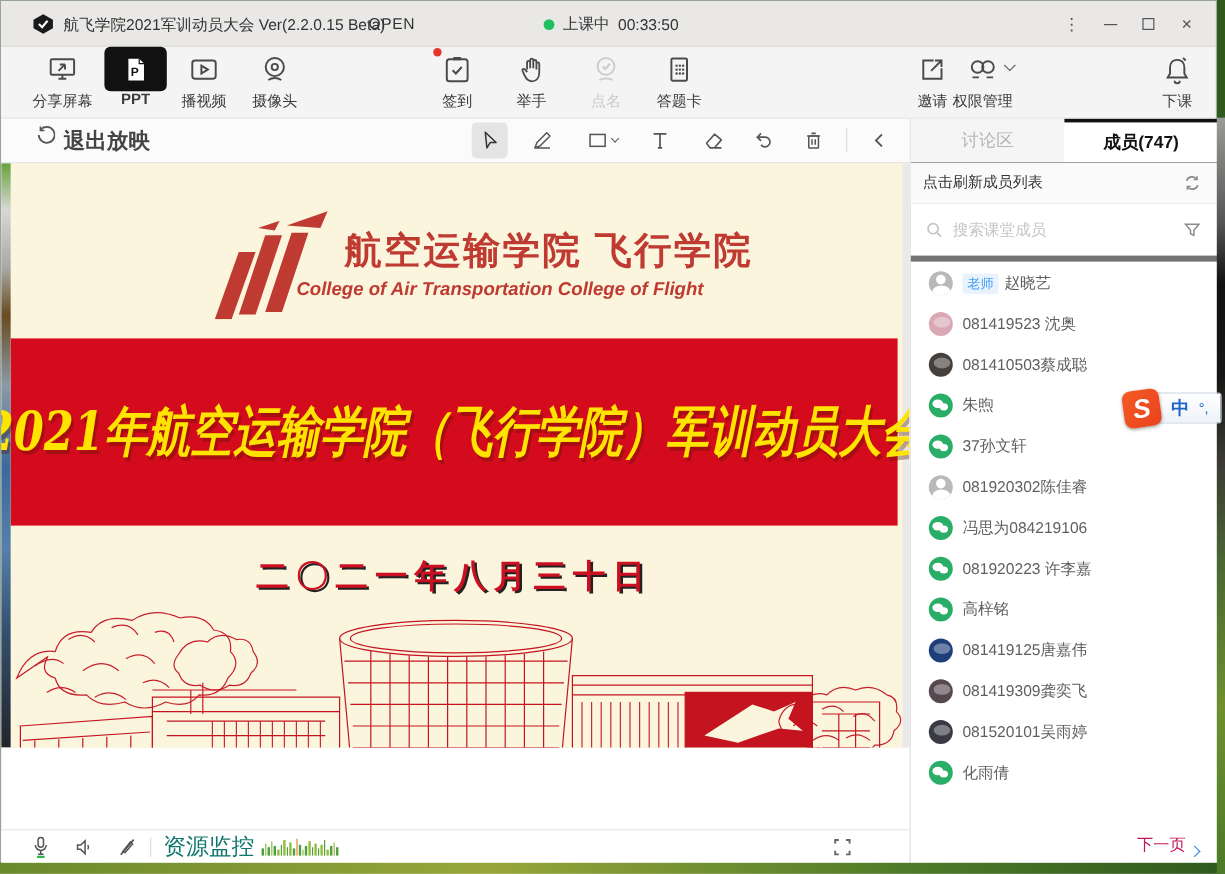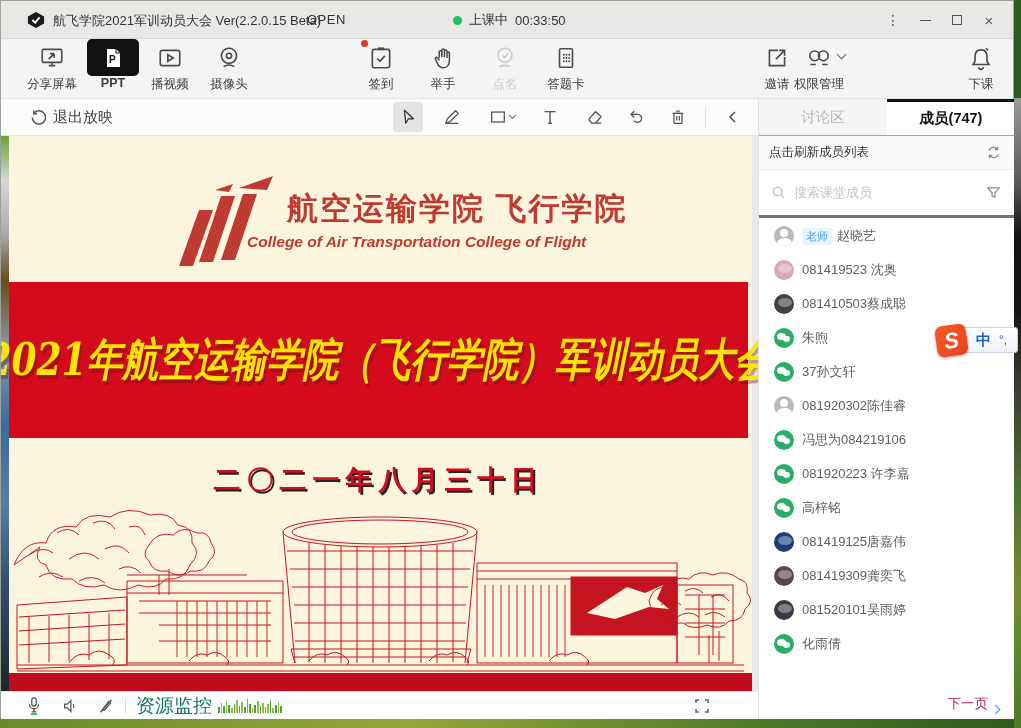--- a/index.html
+++ b/index.html
@@ -35,29 +35,29 @@
   .tb-item.disabled .tb-label { color:#c9c9c9; }
   .tb-ppt-box { position:absolute; left:-11px; top:-4px; width:52px; height:37px; background:#111;
                 border-radius:5px; display:flex; align-items:center; justify-content:center; }
   .red-dot { position:absolute; left:-5px; top:-3px; width:7px; height:7px; border-radius:50%; background:#e5352b; }
   .chev { display:inline-block; width:7px; height:7px; border-right:1.4px solid #666; border-bottom:1.4px solid #666;
           transform:rotate(45deg); margin-left:3px; margin-top:-4px; }
 
   
   .pptbar { position:absolute; left:0; top:98px; width:757px; height:37px; background:#fbfbfb;
             border-bottom:1px solid #e6e6e6; display:flex; align-items:center; }
-  .exit-btn { display:flex; align-items:flex-end; gap:7px; margin-left:28px; font-size:15px; color:#444; cursor:pointer; }
+  .exit-btn { display:flex; align-items:flex-start; gap:7px; margin-left:28px; font-size:18px; color:#444; cursor:pointer;font-weight:bold; }
   .tools { position:absolute; left:392px; display:flex; align-items:center; gap:4px; }
   .tool-btn { width:30px; height:30px; display:flex; align-items:center; justify-content:center;
               border-radius:4px; cursor:pointer; position:relative; }
   .tool-btn.selected { background:#e4e4e4; }
   .tool-sep { width:1px; height:20px; background:#ddd; margin:0 8px; }
 
   
-  .stage { position:absolute; left:0; top:135px; width:757px; height:555px; background:#e9e9e9; overflow:hidden; }
+  .stage { position:absolute; left:0; top:135px; width:757px; height:487px; background:#e9e9e9; overflow:hidden; }
   .desk-sliver { position:absolute; left:0; top:0; width:8px; height:100%;
      background:linear-gradient(180deg,#67a33b 0%,#d8d8d4 8%,#a7a8a4 18%,#6b4a1e 26%,#8a9aa8 38%,#3a6a9c 52%,#5580a8 66%,#33506e 80%,#23242c 100%); }
   .slide { position:absolute; left:8px; top:0; width:743px; height:555px; background:#fcf5dd; }
   .slide-logo { position:absolute; left:160px; top:38px; width:110px; height:92px; }
   .org-cn { position:absolute; left:278px; top:52px; font-size:31px; font-weight:bold; color:#bf3a31;
             letter-spacing:2px; white-space:nowrap; }
   .org-en { position:absolute; left:238px; top:97px; font-size:15.5px; font-weight:bold; font-style:italic;
             color:#bf3a31; white-space:nowrap; }
   .banner { position:absolute; left:0; top:146px; width:739px; height:156px; background:#d40b1d;
             display:flex; align-items:center; justify-content:center; }
@@ -81,21 +81,21 @@
   
   .sidebar { position:absolute; left:757px; top:98px; width:257px; height:620px; background:#fff;
              border-left:1px solid #e0e0e0; }
   .tabs { display:flex; height:37px; border-bottom:1px solid #a3a3a3; }
   .tab { flex:1; display:flex; align-items:center; justify-content:center; font-size:14.5px; cursor:pointer; }
   .tab-inactive { background:#f5f5f5; color:#b5b5b5; }
   .tab-active { background:#fff; color:#111; font-weight:bold; border-top:3px solid #111; }
   .refresh-row { height:34px; background:#fafafa; border-bottom:1px solid #eee; display:flex;
                  align-items:center; justify-content:space-between; padding:0 14px 0 10px; cursor:pointer; }
   .refresh-row span { font-size:12.5px; color:#333; }
-  .search-row { height:48px; display:flex; align-items:center; padding:0 14px 0 12px; border-bottom:3px solid #737373; }
+  .search-row { height:48px; display:flex; align-items:center; padding:0 14px 0 12px; border-bottom:5px solid #737373; }
   .search-input { flex:1; border:none; outline:none; font-size:13px; color:#666; margin-left:8px; background:transparent; }
   .search-input::placeholder { color:#c4c4c4; }
   .member-list { position:absolute; left:0; top:120px; width:100%; height:478px; overflow:hidden; }
   .member-row { height:34px; display:flex; align-items:center; padding-left:15px; cursor:pointer; }
   .avatar { width:20px; height:20px; border-radius:50%; margin-right:8px; flex:none; position:relative; overflow:hidden; }
   .av-person { background:#b9b9b9; }
   .av-person::before { content:""; position:absolute; left:6px; top:3px; width:8px; height:8px; border-radius:50%; background:#fff; }
   .av-person::after { content:""; position:absolute; left:2.5px; top:12px; width:15px; height:10px; border-radius:50%; background:#fff; }
   .av-wechat { background:#2aae67; }
   .av-wechat::before { content:""; position:absolute; left:3px; top:5px; width:9px; height:7px; border-radius:50%; background:#fff; }

